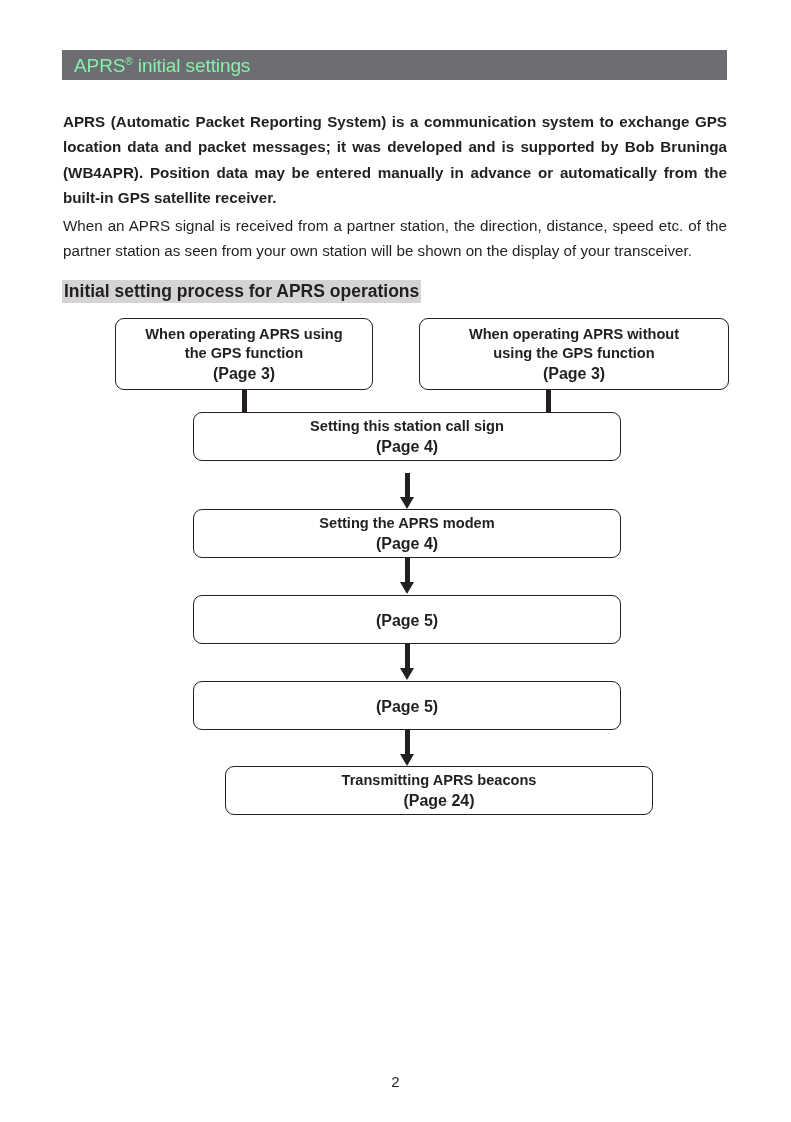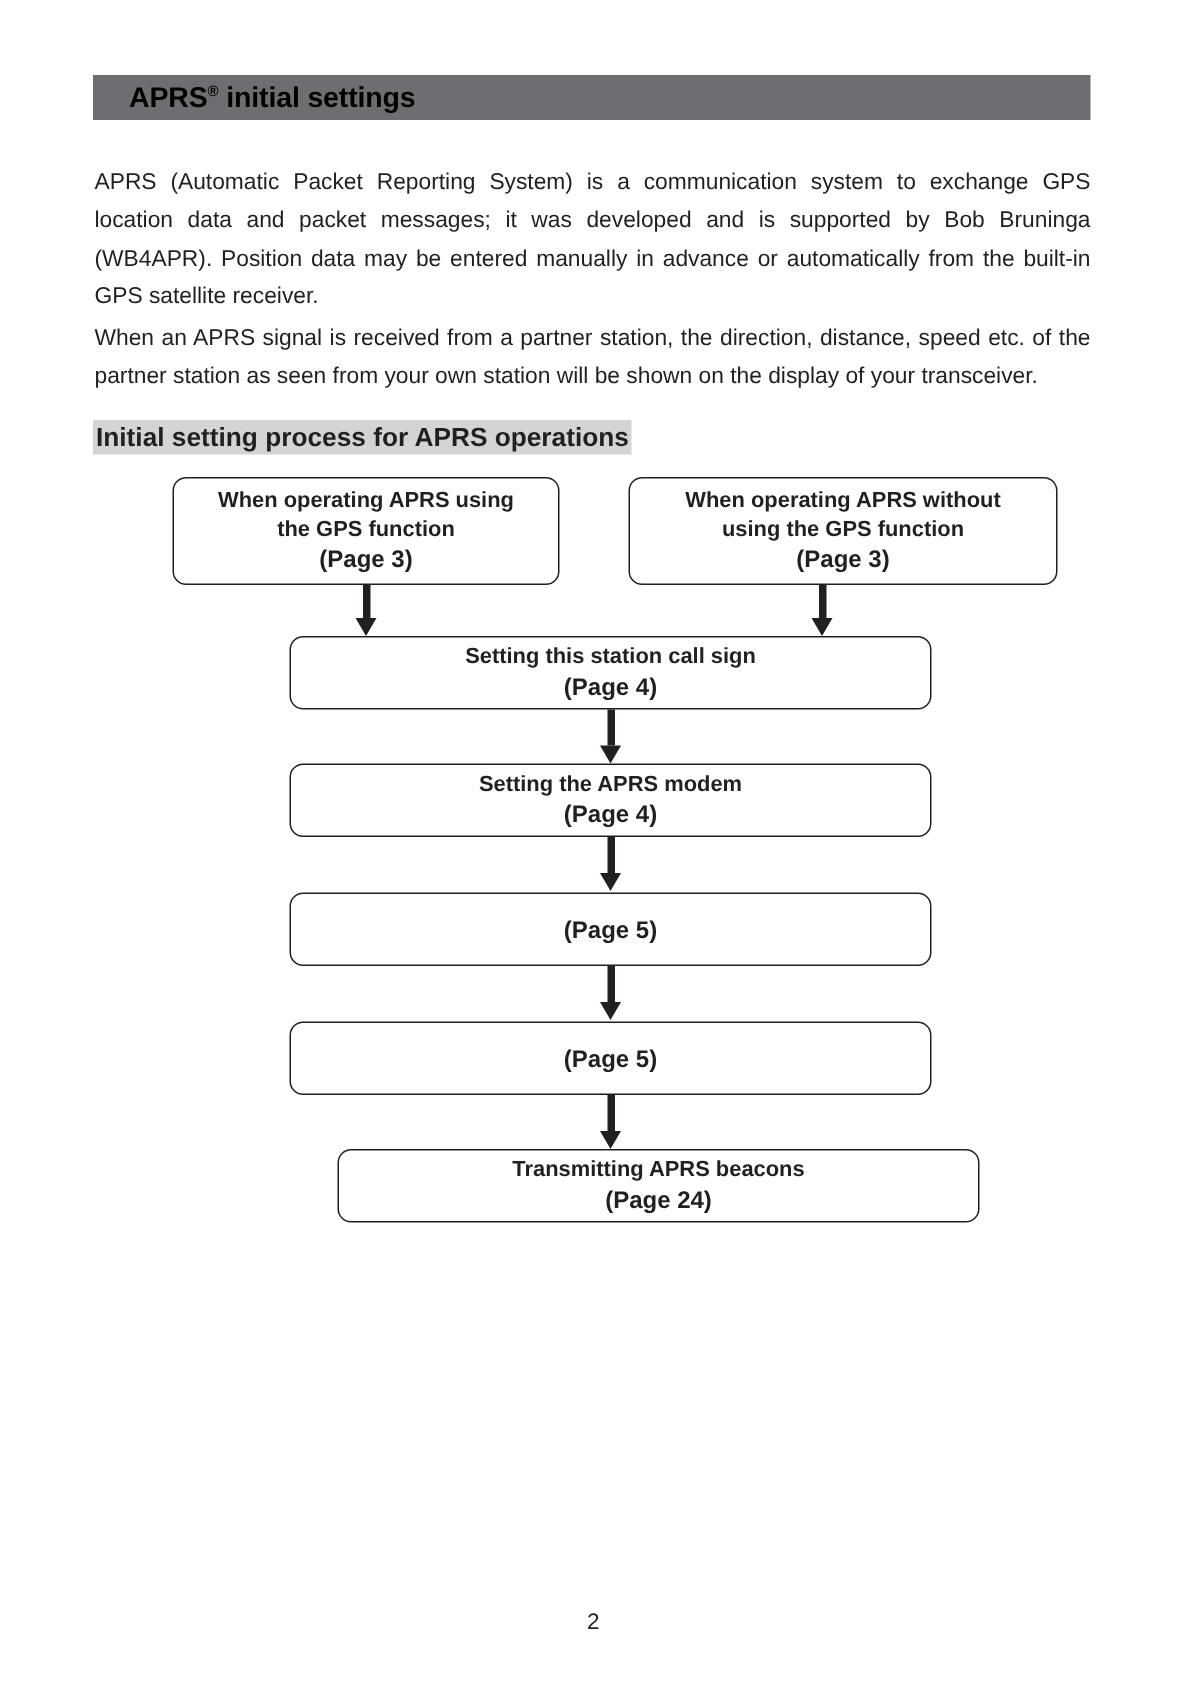--- a/index.html
+++ b/index.html
@@ -28,45 +28,45 @@
     position: absolute;
     left: 62px;
     top: 50px;
     width: 665px;
     height: 30px;
     background: #6d6e71;
     display: flex;
     align-items: center;
   }
   .header-title {
-    color: #000000;
+    color: #86efac;
     font-size: 19px;
-    font-weight: bold;
+    font-weight: normal;
     letter-spacing: -0.1px;
-    padding-left: 24px;
+    padding-left: 12px;
     line-height: 1;
     white-space: nowrap;
   }
   .header-title sup {
     font-size: 10px;
     vertical-align: super;
     line-height: 0;
   }
 
   
   .para {
     position: absolute;
     left: 63px;
     width: 664px;
     font-size: 15.2px;
     line-height: 25.3px;
     text-align: justify;
     color: #231f20;
   }
-  .para.p1 { top: 94px; }
+  .para.p1 { top: 94px; font-weight: bold; }
   .para.p2 { top: 198px; }
 
   
   .subheading-wrap {
     position: absolute;
     left: 62px;
     top: 280px;
   }
   .subheading {
     display: inline-block;
@@ -110,25 +110,25 @@
   .fbox .fpage {
     font-size: 16px;
     font-weight: bold;
     color: #231f20;
     line-height: 19px;
     margin-top: 1px;
   }
 
   
   .fbox.top-left  { left: 115px; top: 318px; width: 258px; height: 72px; }
-  .fbox.top-right { left: 419px; top: 318px; width: 286px; height: 72px; }
+  .fbox.top-right { left: 419px; top: 318px; width: 310px; height: 72px; }
 
   
   .fbox.main { left: 193px; width: 428px; height: 49px; }
-  .fbox.b-callsign  { top: 424px; }
+  .fbox.b-callsign  { top: 412px; }
   .fbox.b-modem     { top: 509px; }
   .fbox.b-baud      { top: 595px; }
   .fbox.b-freq      { top: 681px; }
   .fbox.b-beacon    { top: 766px; margin-left: 32px; }
 
   
   .arrow {
     position: absolute;
     width: 0;
   }

